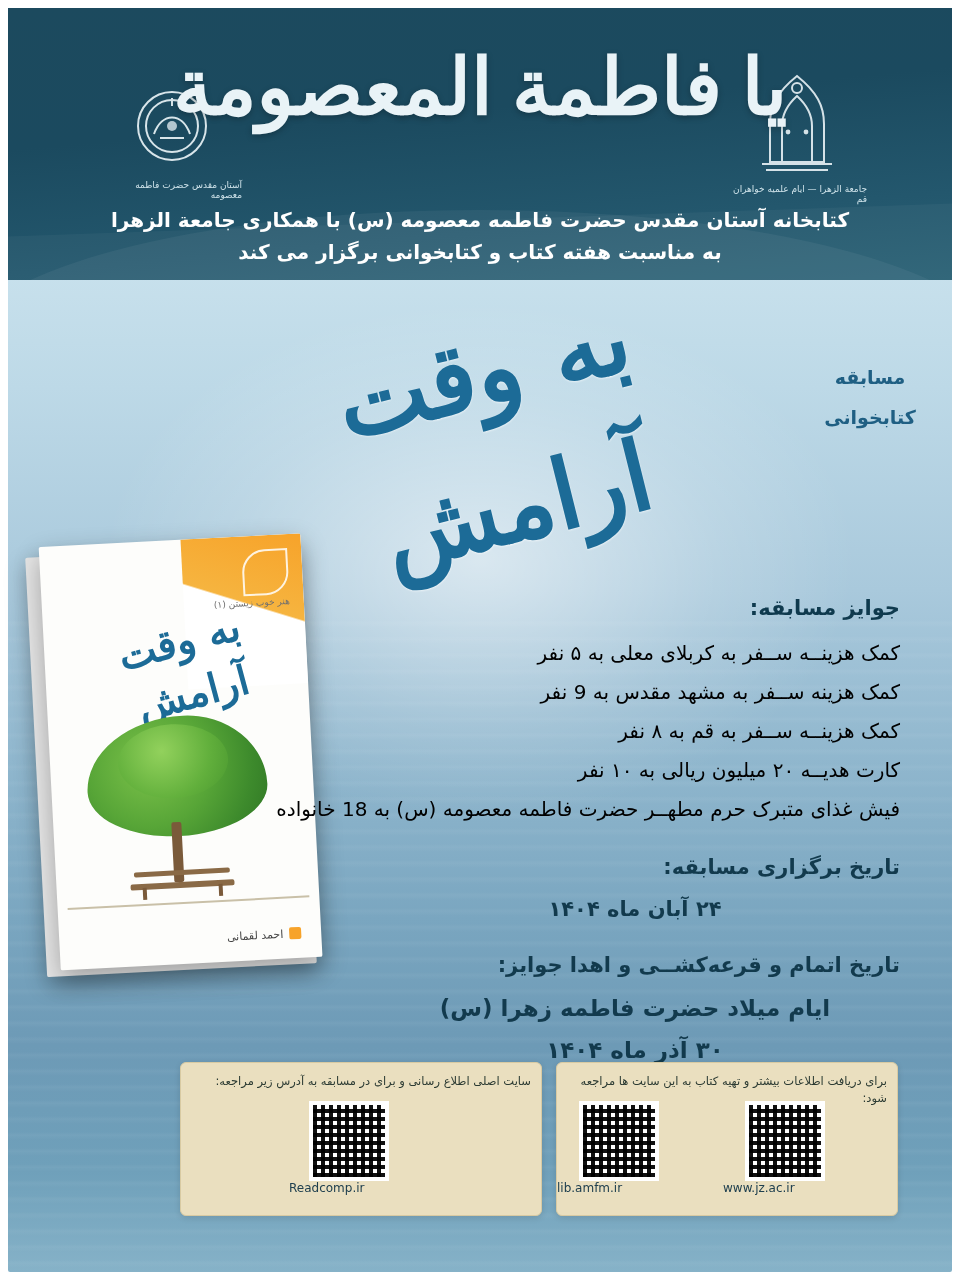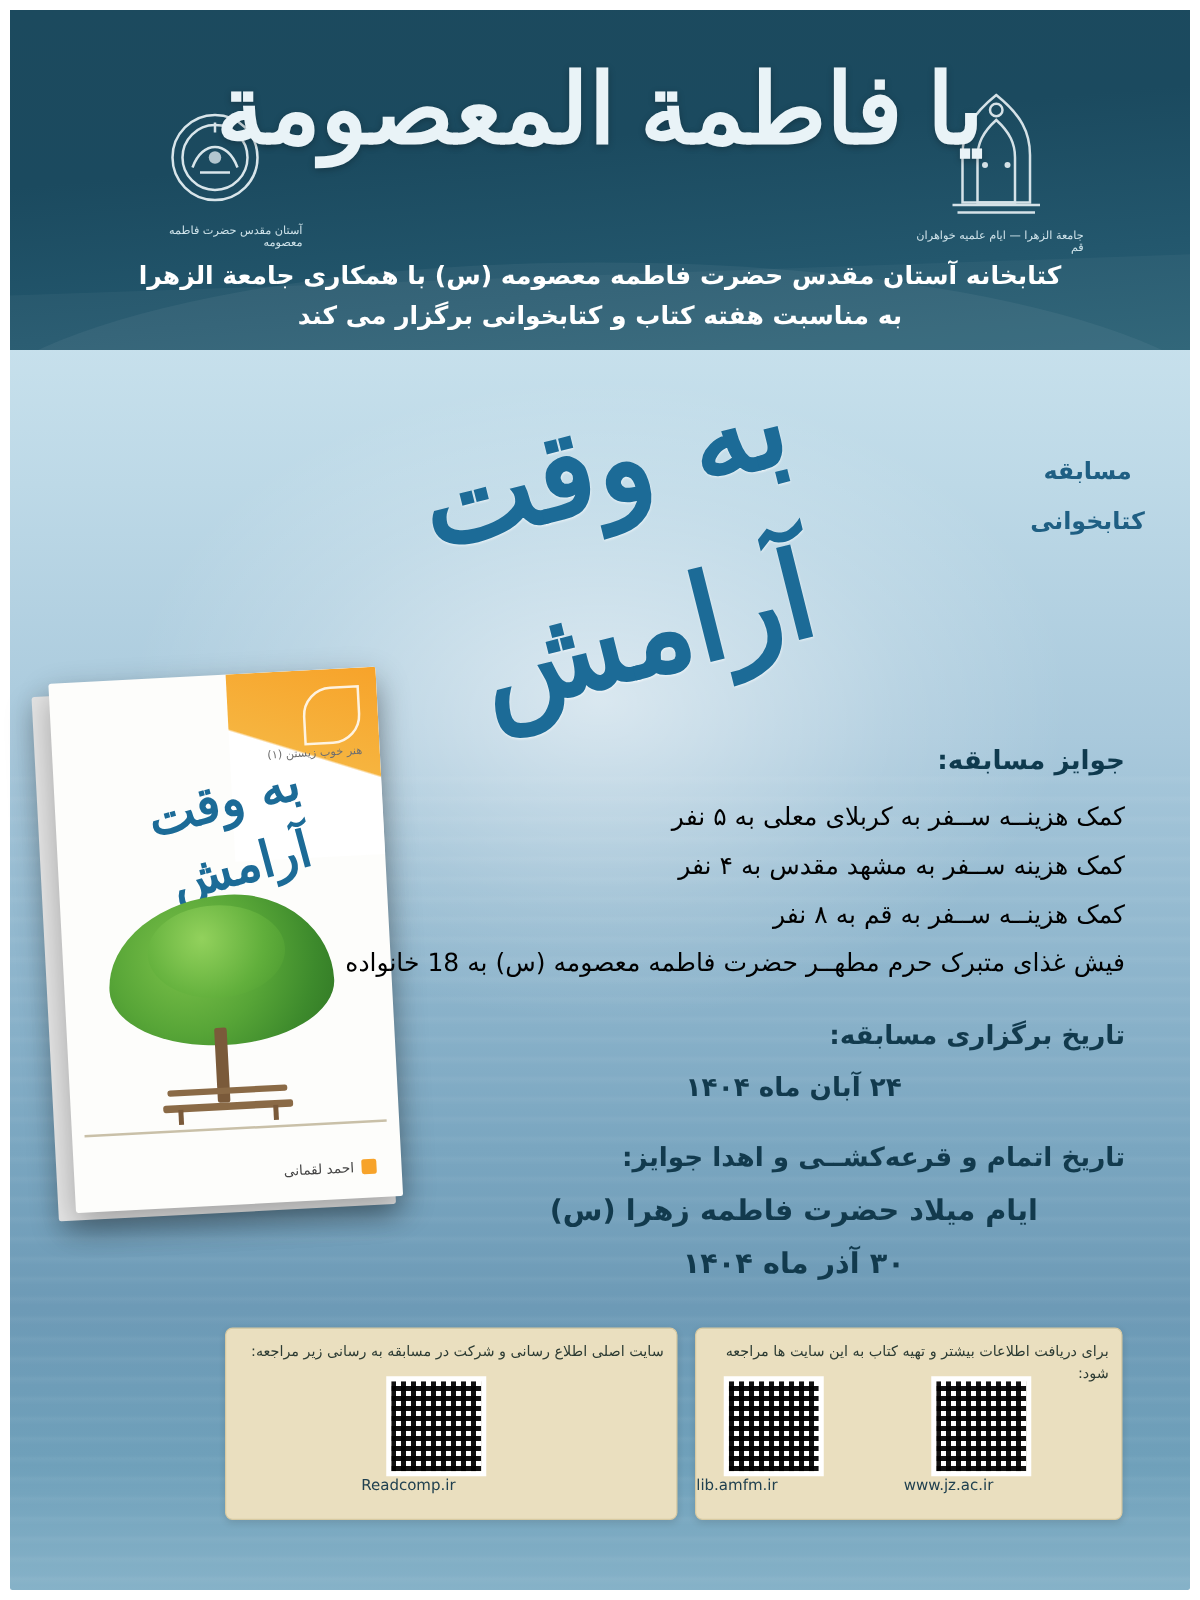--- a/index.html
+++ b/index.html
@@ -561,39 +561,40 @@
       <div class="cover-author">
         <span class="dot"></span><span>احمد لقمانی</span>
       </div>
     </div>
   </div>
 
   <div class="info">
     <h3>جوایز مسابقه:</h3>
     <ul class="prize-list">
       <li>کمک هزینــه ســفر به کربلای معلی به ۵ نفر</li>
-      <li>کمک هزینه ســفر به مشهد مقدس به ۴ نفر</li>
+      <li>کمک هزینه ســفر به مشهد مقدس به 9 نفر</li>
       <li>کمک هزینــه ســفر به قم به ۸ نفر</li>
+      <li>کارت هدیــه ۲۰ میلیون ریالی به ۱۰ نفر</li>
       <li>فیش غذای متبرک حرم مطهــر حضرت فاطمه معصومه (س) به 18 خانواده</li>
     </ul>
 
     <div class="date-block">
       <div class="label">تاریخ برگزاری مسابقه:</div>
       <div class="value">۲۴ آبان ماه ۱۴۰۴</div>
     </div>
 
     <div class="date-block2">
       <div class="label">تاریخ اتمام و قرعه‌کشــی و اهدا جوایز:</div>
       <div class="value">ایام میلاد حضرت فاطمه زهرا (س)</div>
       <div class="value">۳۰ آذر ماه ۱۴۰۴</div>
     </div>
   </div>
 
   <div class="qr-panel qr-left">
-    <div class="qr-caption">سایت اصلی اطلاع رسانی و شرکت در مسابقه به رسانی زیر مراجعه:</div>
+    <div class="qr-caption">سایت اصلی اطلاع رسانی و برای در مسابقه به آدرس زیر مراجعه:</div>
     <div class="qr-img"></div>
     <div class="qr-url">Readcomp.ir</div>
   </div>
 
   <div class="qr-panel qr-right">
     <div class="qr-caption">برای دریافت اطلاعات بیشتر و تهیه کتاب به این سایت ها مراجعه شود:</div>
     <div class="qr-img qr-img-a"></div>
     <div class="qr-url qr-url-a">lib.amfm.ir</div>
     <div class="qr-img qr-img-b"></div>
     <div class="qr-url qr-url-b">www.jz.ac.ir</div>

